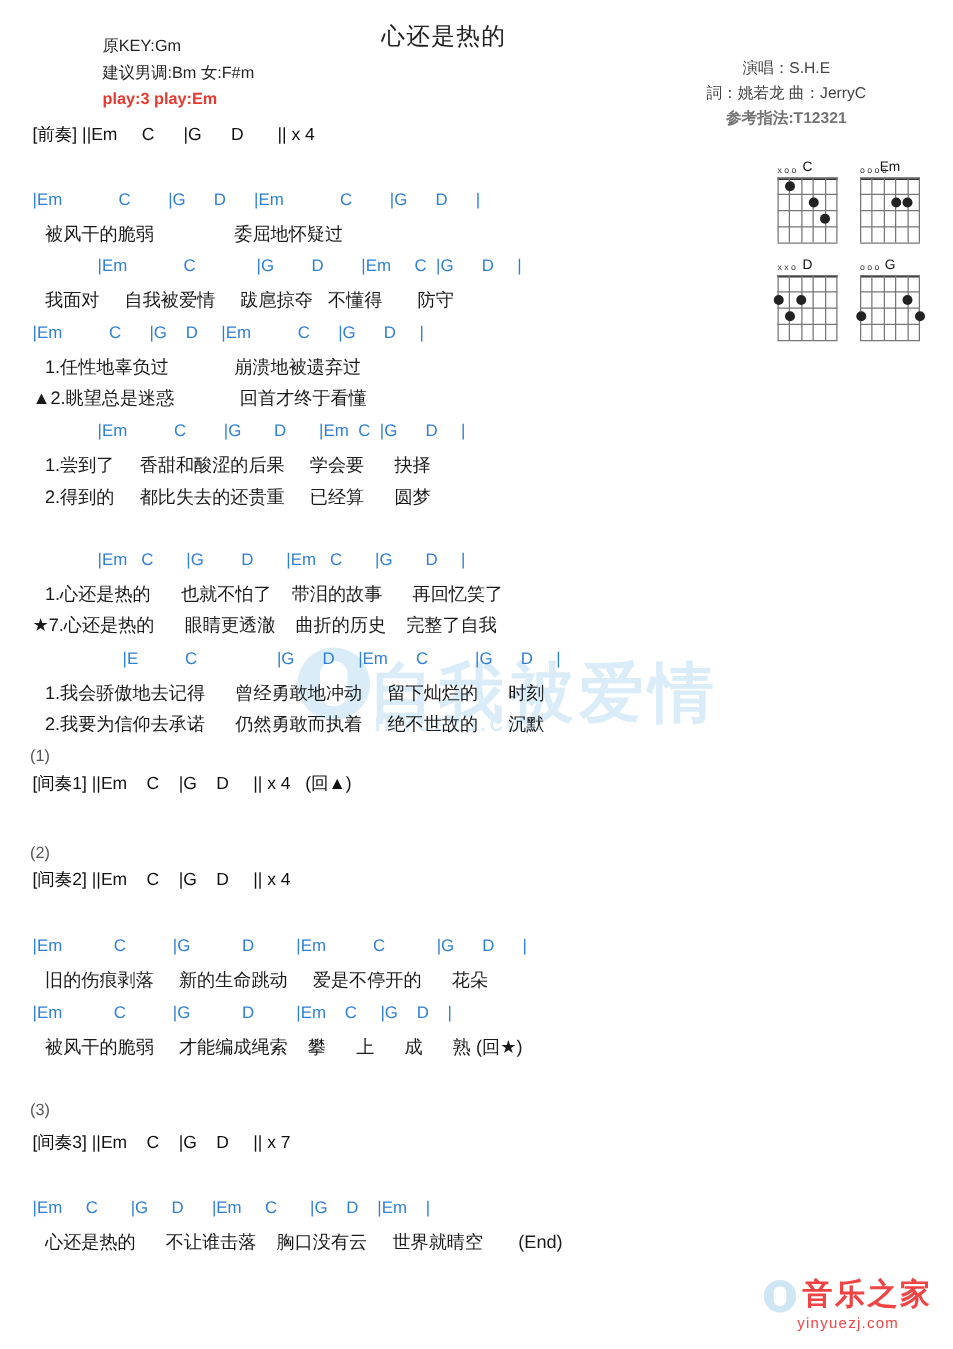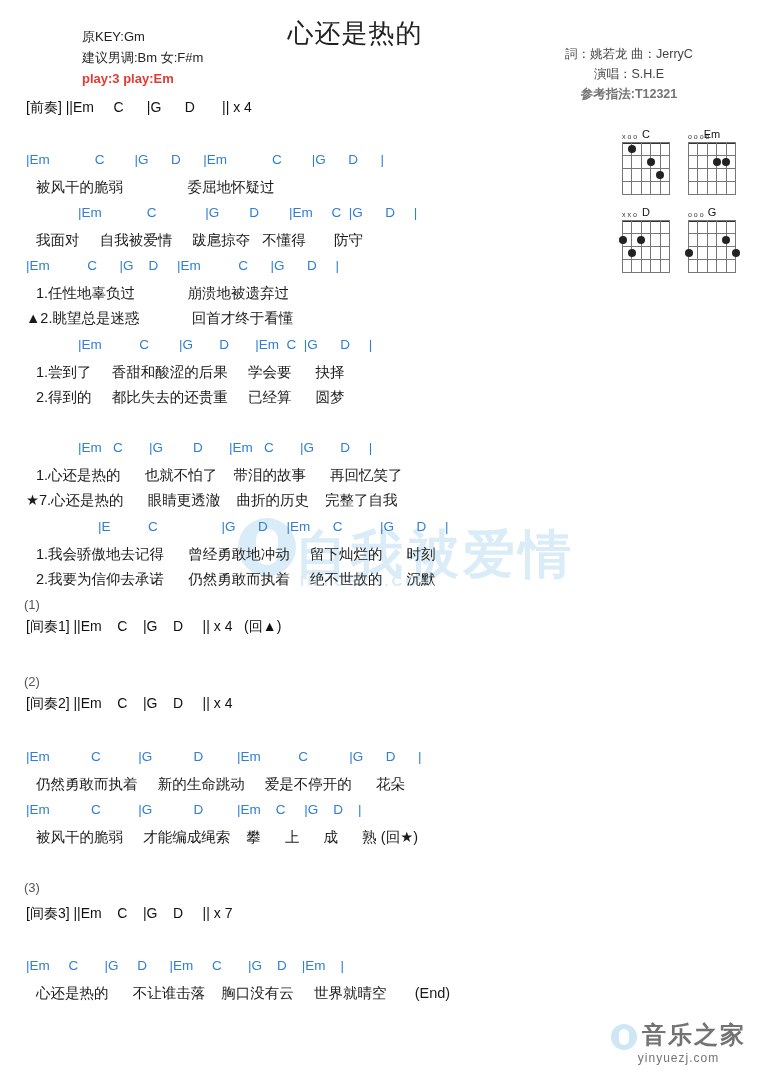--- a/index.html
+++ b/index.html
@@ -9,21 +9,21 @@
     font-family:"Liberation Sans","DejaVu Sans",sans-serif;
     position:relative;
     overflow:hidden;
     color:#1a1a1a;
   }
   .sheet{position:relative;width:762px;height:1079px;}
 
   
   .title{
     position:absolute;left:0;top:16px;width:710px;text-align:center;
-    font-size:26px;color:#222;letter-spacing:1px;
+    font-size:19px;color:#222;letter-spacing:1px;
   }
   .key-block{position:absolute;left:82px;top:26px;font-size:13px;line-height:21px;color:#222;}
   .key-block .capo{color:#e8392e;font-weight:bold;}
   .meta-block{position:absolute;right:28px;top:44px;text-align:center;font-size:12.5px;line-height:20px;color:#444;width:210px;}
   .meta-block .strum{color:#1a58b8;font-weight:bold;}
   .meta-block .strum2{color:#737373;font-weight:bold;}
 
   
   .chords{position:absolute;right:22px;top:128px;width:120px;}
   .chord-row{display:flex;gap:14px;margin-bottom:12px;}
@@ -54,21 +54,21 @@
     font-size:15px;font-weight:bold;color:#d9ecf7;letter-spacing:3px;user-select:none;
   }
   .wm-circle{
     position:absolute;left:238px;top:518px;width:58px;height:58px;border-radius:50%;
     background:#d9ecf7;user-select:none;
   }
   .wm-circle:after{
     content:"";position:absolute;left:18px;top:11px;width:22px;height:36px;
     border-radius:10px;background:#ffffff;
   }
-  .wm-corner{position:absolute;right:16px;bottom:14px;text-align:center;color:#737373;user-select:none;}
+  .wm-corner{position:absolute;right:16px;bottom:14px;text-align:center;color:#ef4444;user-select:none;}
   .wm-corner .c1{font-size:24px;font-weight:bold;letter-spacing:2px;}
   .wm-corner .c2{font-size:12px;letter-spacing:1px;}
   .wm-corner .cicon{
     display:inline-block;width:26px;height:26px;border-radius:50%;background:#cfe6f5;
     vertical-align:middle;margin-right:5px;position:relative;
   }
   .wm-corner .cicon:after{content:"";position:absolute;left:8px;top:5px;width:10px;height:16px;border-radius:5px;background:#fff;}
 </style>
 </head>
 <body>
@@ -81,22 +81,22 @@
 
   <div class="title">心还是热的</div>
 
   <div class="key-block">
     <div>原KEY:Gm</div>
     <div>建议男调:Bm 女:F#m</div>
     <div class="capo">play:3 play:Em</div>
   </div>
 
   <div class="meta-block">
+    <div>演唱：S.H.E</div>
     <div>詞：姚若龙   曲：JerryC</div>
-    <div>演唱：S.H.E</div>
     <div class="strum2">参考指法:T12321</div>
   </div>
 
   <div class="chords" id="chord-area">
       <div class="chord-row">
         <div class="chord">
           <div class="cname">C</div>
           <div class="grid">
             <div class="nut"></div>
             <div class="gline-v" style="left: 0px;"></div>
@@ -199,21 +199,21 @@
       <div class="line lyric" style="left: 36px; top: 466px;">1.心还是热的      也就不怕了    带泪的故事      再回忆笑了</div>
       <div class="line lyric" style="left: 26px; top: 491px;">★7.心还是热的      眼睛更透澈    曲折的历史    完整了自我</div>
       <div class="line chordline" style="left: 98px; top: 519px;">|E          C                 |G      D     |Em      C          |G      D     |</div>
       <div class="line lyric" style="left: 36px; top: 545px;">1.我会骄傲地去记得      曾经勇敢地冲动     留下灿烂的      时刻</div>
       <div class="line lyric" style="left: 36px; top: 570px;">2.我要为信仰去承诺      仍然勇敢而执着     绝不世故的      沉默</div>
       <div class="line num" style="left: 24px; top: 597px;">(1)</div>
       <div class="line sect" style="left: 26px; top: 618px;">[间奏1] ||Em    C    |G    D     || x 4   (回▲)</div>
       <div class="line num" style="left: 24px; top: 674px;">(2)</div>
       <div class="line sect" style="left: 26px; top: 695px;">[间奏2] ||Em    C    |G    D     || x 4</div>
       <div class="line chordline" style="left: 26px; top: 749px;">|Em           C          |G           D         |Em          C           |G      D      |</div>
-      <div class="line lyric" style="left: 36px; top: 775px;">仍然勇敢而执着     新的生命跳动     爱是不停开的      花朵</div>
+      <div class="line lyric" style="left: 36px; top: 775px;">旧的伤痕剥落     新的生命跳动     爱是不停开的      花朵</div>
       <div class="line chordline" style="left: 26px; top: 802px;">|Em           C          |G           D         |Em    C     |G    D    |</div>
       <div class="line lyric" style="left: 36px; top: 828px;">被风干的脆弱     才能编成绳索    攀      上      成      熟 (回★)</div>
       <div class="line num" style="left: 24px; top: 880px;">(3)</div>
       <div class="line sect" style="left: 26px; top: 905px;">[间奏3] ||Em    C    |G    D     || x 7</div>
       <div class="line chordline" style="left: 26px; top: 958px;">|Em     C       |G     D      |Em     C       |G    D    |Em    |</div>
       <div class="line lyric" style="left: 36px; top: 984px;">心还是热的      不让谁击落    胸口没有云     世界就晴空       (End)</div>
     </div>
 
   <div class="wm-corner">
     <div class="c1">

